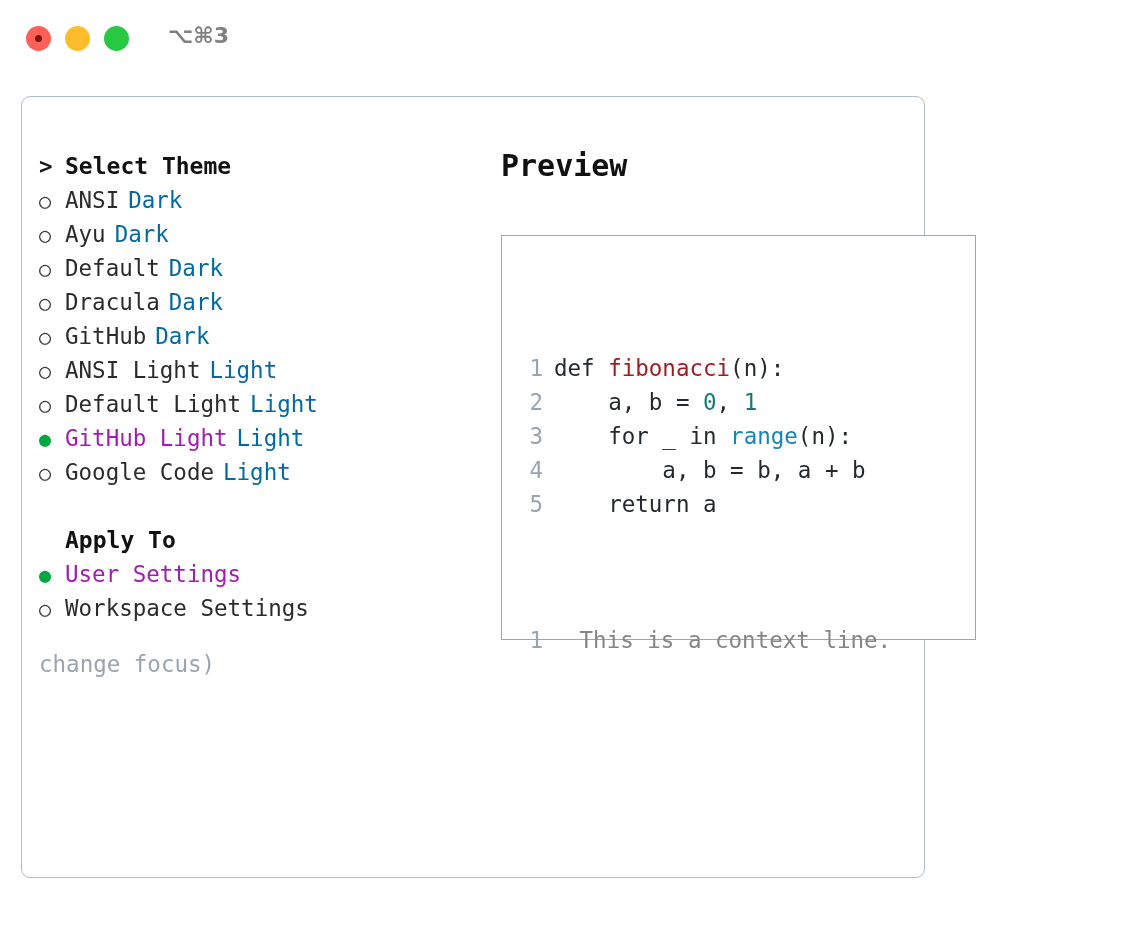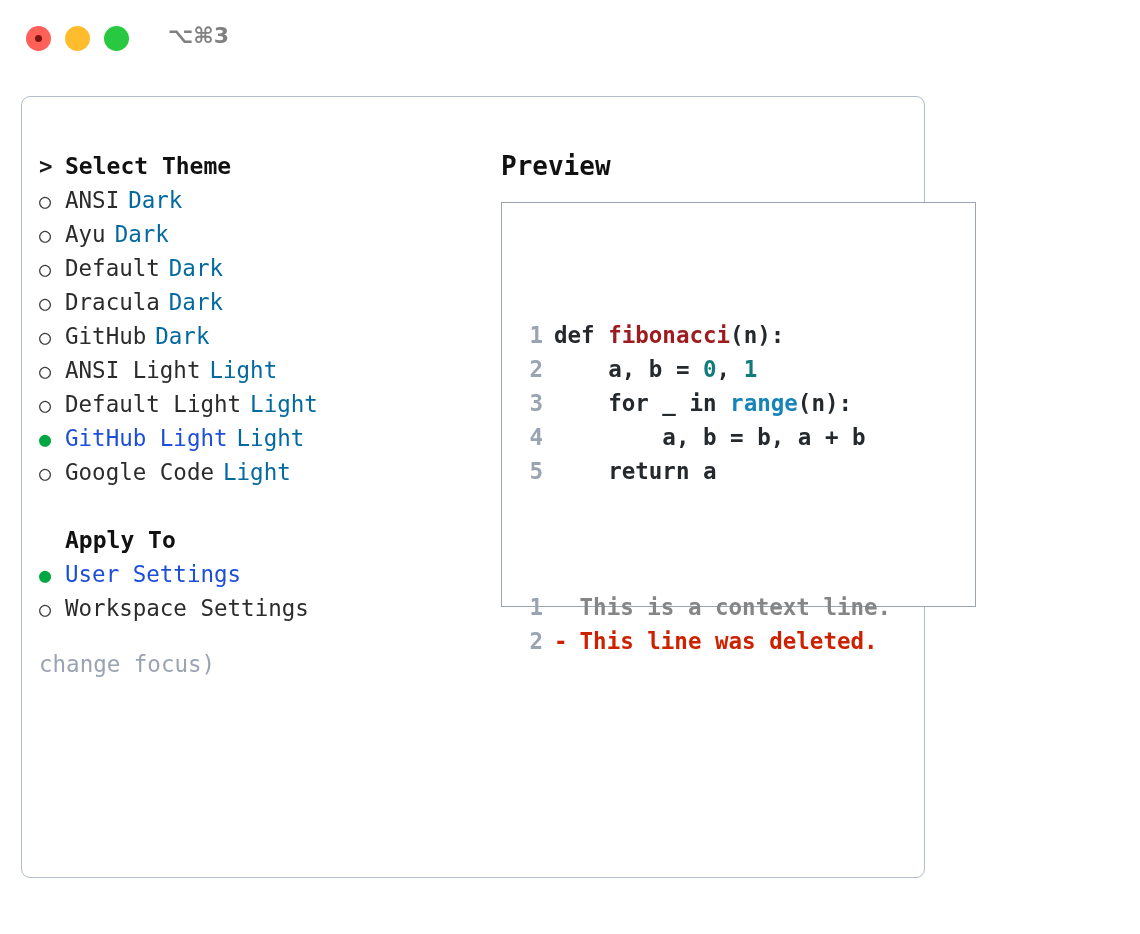--- a/index.html
+++ b/index.html
@@ -109,21 +109,21 @@
   .marker.head { color: #1a1a1a; font-weight: bold; font-size: 22.5px; }
   .marker.blank { color: transparent; }
 
   .heading {
     font-weight: bold;
     color: #111111;
     font-size: 23px;
   }
 
   .theme-name { color: #2b2b2b; }
-  .row.selected .theme-name { color: #1d4ed8; }
+  .row.selected .theme-name { color: #a21caf; }
 
   .badge {
     color: #0369a1;
     margin-left: 9px;
   }
 
   .spacer-sm { height: 34px; }
 
   .hint {
     margin-top: 22px;
@@ -136,35 +136,34 @@
 
   
   .right-col {
     position: absolute;
     left: 479px;
     top: 52px;
     width: 492px;
   }
 
   .preview-title {
-    font-size: 26px;
+    font-size: 30px;
     font-weight: bold;
     color: #111111;
     line-height: 34px;
   }
 
   .preview-box {
-    margin-top: 19px;
+    margin-top: 52px;
     width: 475px;
     height: 405px;
     border: 1.5px solid #9aa4b3;
     box-sizing: border-box;
     background: #ffffff;
     position: relative;
-    font-weight: bold;
   }
 
   .code {
     position: absolute;
     left: 17px;
     top: 47px;
     font-size: 22.5px;
     line-height: 34px;
     white-space: pre;
   }
@@ -239,19 +238,19 @@
         <div>change focus)</div>
       </div>
     </div>
 
     <div class="right-col">
       <div class="preview-title">Preview</div>
 
       <div class="preview-box">
         <div class="code">
           <div id="code-lines"><div><span class="ln">1</span><span class="kw">def </span><span class="fn">fibonacci</span><span class="pl">(n):</span></div><div><span class="ln">2</span><span class="pl">    a, b = </span><span class="num">0</span><span class="pl">, </span><span class="num">1</span></div><div><span class="ln">3</span><span class="kw">    for _ in </span><span class="blt">range</span><span class="pl">(n):</span></div><div><span class="ln">4</span><span class="pl">        a, b = b, a + b</span></div><div><span class="ln">5</span><span class="kw">    return a</span></div></div>
-          <div class="diff-block" id="diff-lines"><div class="d-ctx"><span class="ln">1</span><span class="sign"> </span><span> This is a context line.</span></div><div class="d-del"><span class="ln">2</span><span class="sign">-</span><span> This line was deleted.</span></div></div>
+          <div class="diff-block" id="diff-lines"><div class="d-ctx"><span class="ln">1</span><span class="sign"> </span><span> This is a context line.</span></div></div>
         </div>
       </div>
     </div>
 
   </div>
 </div>
 
 </body></html>

